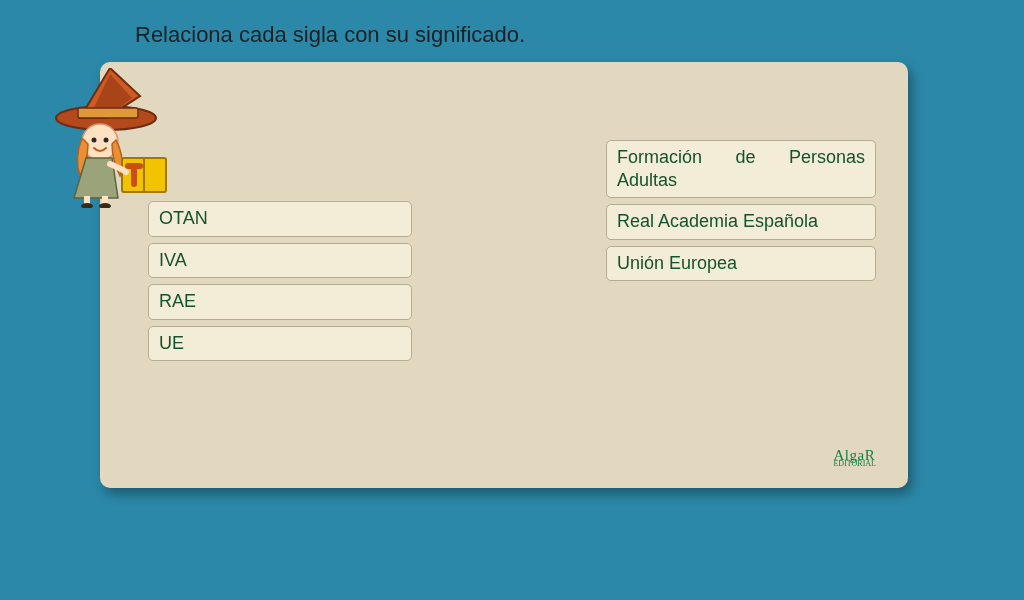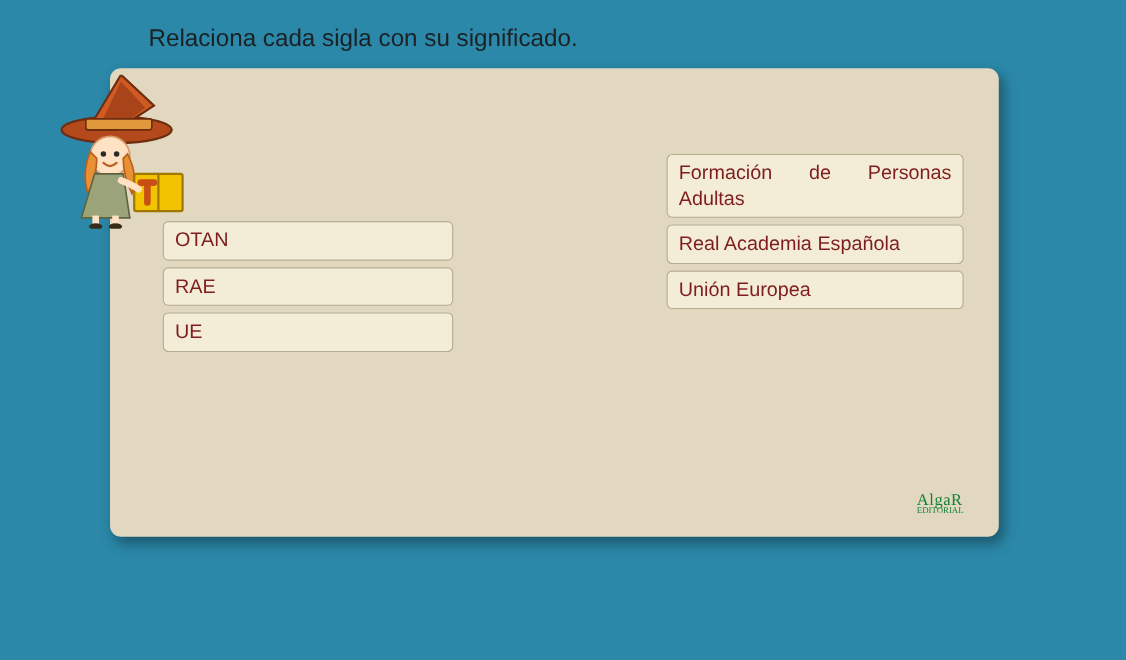--- a/index.html
+++ b/index.html
@@ -35,21 +35,21 @@
     gap: 6px;
   }
   .col.left  { left: 48px;  top: 139px; width: 264px; }
   .col.right { left: 506px; top: 78px;  width: 270px; }
   .item {
     background: #f3ecd6;
     border: 1px solid #b5ad93;
     border-radius: 5px;
     padding: 5px 10px 6px 10px;
     font-size: 18px;
-    color: #7f1d1d;
+    color: #14532d;
     line-height: 1.25;
     cursor: move;
   }
   .col.right .item { text-align: justify; text-align-last: left; }
   .logo {
     position: absolute;
     right: 32px; bottom: 20px;
     font-family: "Times New Roman", serif;
     font-size: 15px;
     color: #15803d;
@@ -67,20 +67,21 @@
 </style>
 </head>
 <body>
 
 <div class="title">Relaciona cada sigla con su significado.</div>
 
 <div class="card">
 
   <div class="col left">
     <div class="item">OTAN</div>
+    <div class="item">IVA</div>
     <div class="item">RAE</div>
     <div class="item">UE</div>
   </div>
 
   <div class="col right">
     <div class="item">Formación de Personas Adultas</div>
     <div class="item">Real Academia Española</div>
     <div class="item">Unión Europea</div>
   </div>
 

